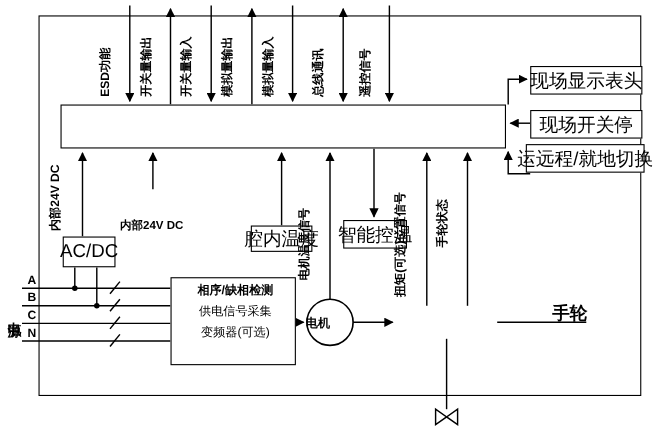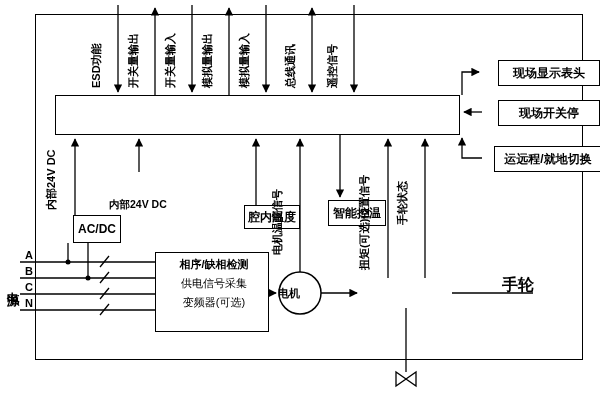--- a/index.html
+++ b/index.html
@@ -7,21 +7,21 @@
     position:relative; width:600px; height:400px; background:#ffffff;
     font-family:"Liberation Sans","DejaVu Sans",sans-serif; color:#000; overflow:hidden;
   }
   .stage svg { position:absolute; left:0; top:0; }
   .frame {
     position:absolute; border:1.6px solid #000; background:transparent;
   }
   .box {
     position:absolute; border:1.5px solid #000; background:#fff;
     display:flex; align-items:center; justify-content:center;
-    font-size:12px; font-weight:bold; text-align:center; white-space:nowrap;margin-left:16px;
+    font-size:17px; font-weight:normal; text-align:center; white-space:nowrap;
   }
   .board { position:absolute; border:1.6px solid #000; background:#fff; }
   .vlabel {
     position:absolute; white-space:nowrap; font-size:11px; font-weight:bold;
     height:14px; line-height:14px;
     transform:rotate(-90deg); transform-origin:0 100%;
   }
   .hlabel { position:absolute; white-space:nowrap; font-size:11px; font-weight:bold; }
   .drive-box {
     position:absolute; border:1.5px solid #000; background:#fff;
@@ -102,21 +102,21 @@
   <div class="vlabel" style="left:103px; top:74px;">ESD功能</div>
   <div class="vlabel" style="left:140px; top:74px;">开关量输出</div>
   <div class="vlabel" style="left:177px; top:74px;">开关量输入</div>
   <div class="vlabel" style="left:214px; top:74px;">模拟量输出</div>
   <div class="vlabel" style="left:251px; top:74px;">模拟量输入</div>
   <div class="vlabel" style="left:297px; top:74px;">总线通讯</div>
   <div class="vlabel" style="left:339px; top:74px;">遥控信号</div>
 
   <div class="box" style="left:482px; top:60px;  width:100px; height:24px;">现场显示表头</div>
   <div class="box" style="left:482px; top:100px; width:100px; height:24px;">现场开关停</div>
-  <div class="box" style="left:478px; top:146px; width:106px; height:24px;">运远程/就地切换</div>
+  <div class="box" style="left:478px; top:131px; width:106px; height:24px;">运远程/就地切换</div>
 
   <div class="box" style="left:57px; top:215px; width:46px; height:26px;">AC/DC</div>
   <div class="vlabel" style="left:58px; top:196px;">内部24V DC</div>
   <div class="hlabel" style="left:109px; top:198px; font-size:10.5px;">内部24V DC</div>
 
   <div class="box" style="left:228px; top:205px; width:54px; height:22px;">腔内温度</div>
   <div class="box" style="left:312px; top:200px; width:56px; height:24px;">智能控温</div>
   <div class="vlabel" style="left:284px; top:241px;">电机温度信号</div>
   <div class="vlabel" style="left:371px; top:256px;">扭矩(可选)位置信号</div>
   <div class="vlabel" style="left:409px; top:211px;">手轮状态</div>

